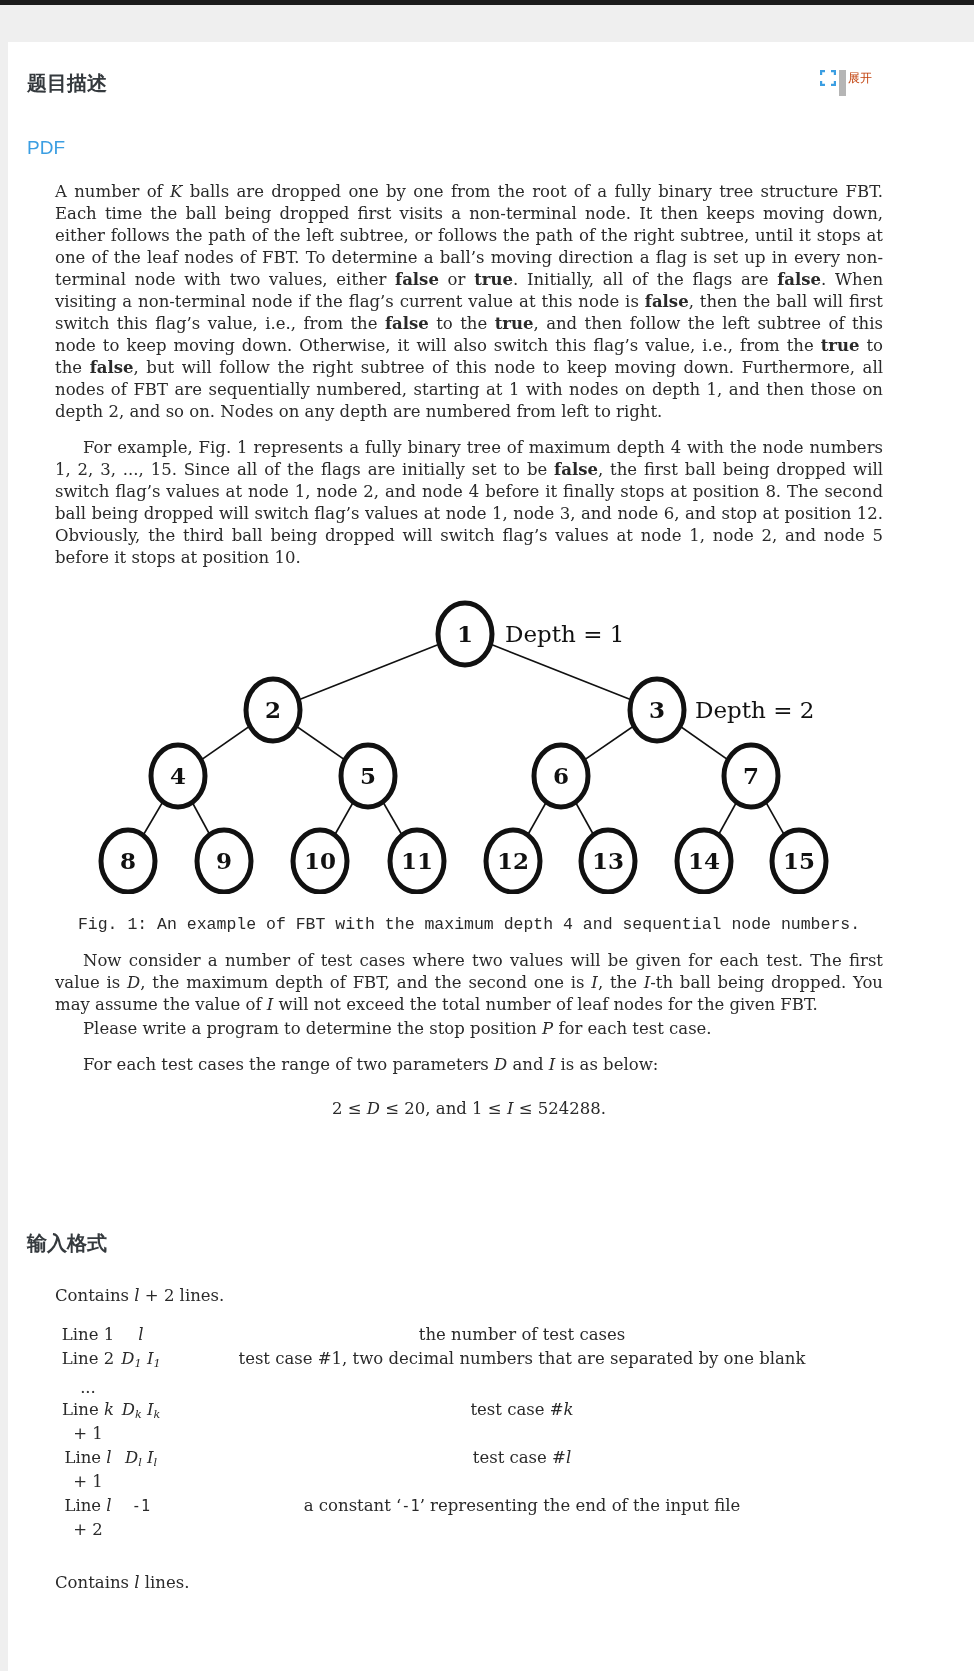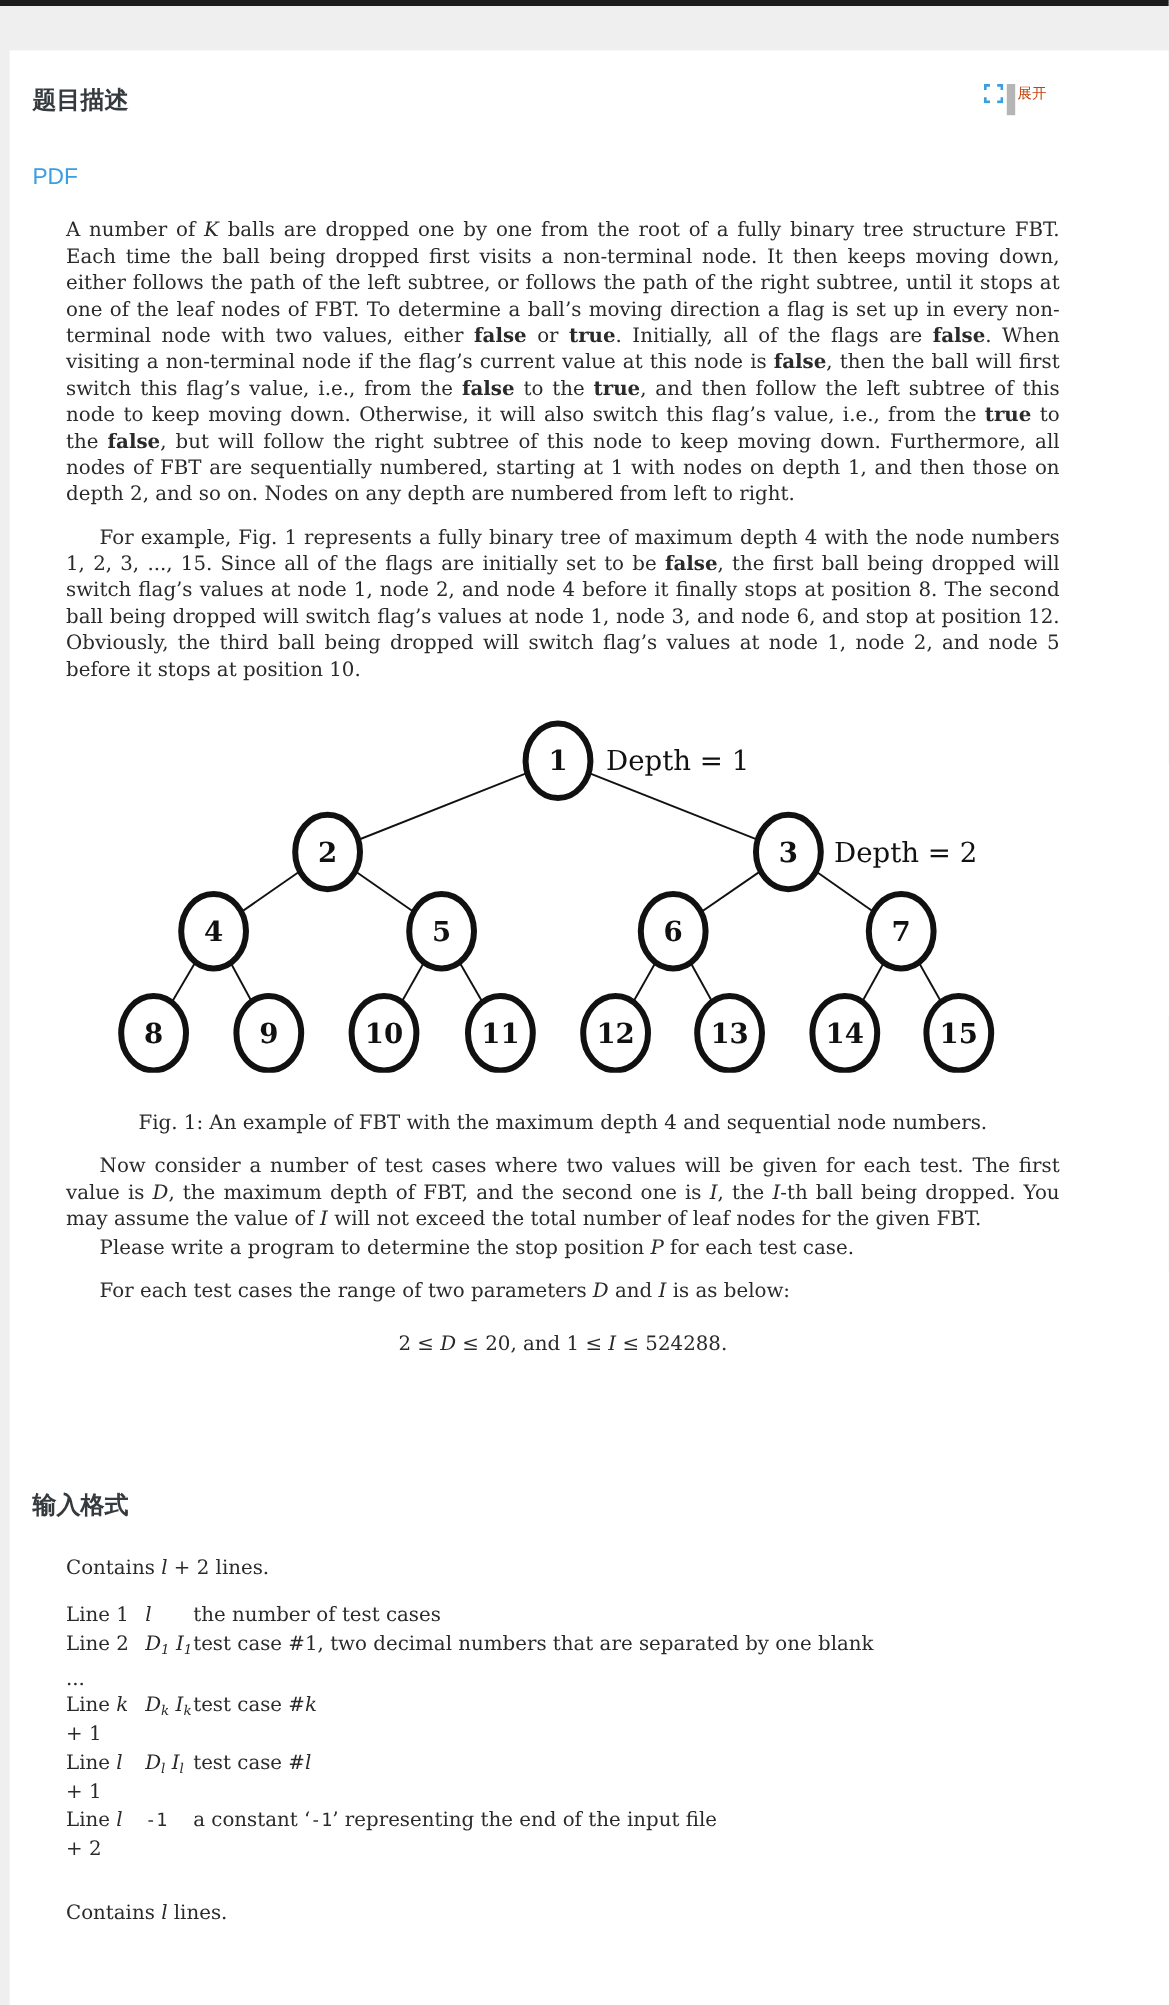--- a/index.html
+++ b/index.html
@@ -15,27 +15,27 @@
   .stmt { margin:22px 0 0 28px; width:828px; font-family:"DejaVu Serif","Liberation Serif",serif; font-size:16.5px; color:#2a2a2a; }
   .para { line-height:22px; text-align:justify; margin-top:14px; }
   .para.first { margin-top:0; }
   .para.ind { text-indent:28px; }
   .para.tight { margin-top:2px; }
   .i { font-style:italic; }
   .b { font-weight:bold; }
   .tt { font-family:"DejaVu Sans Mono","Liberation Mono",monospace; font-size:0.92em; }
   .sub { font-size:0.68em; font-style:italic; vertical-align:-0.3em; }
   .figure-wrap { margin-top:20px; }
-  .figure-caption { margin-top:27px; text-align:center; line-height:22px; }
+  .figure-caption { margin-top:16px; text-align:center; line-height:22px;font-family:Liberation Mono, monospace; }
   .formula { margin-top:22px; text-align:center; line-height:22px; }
   .fmt-heading { margin-top:110px; font-size:20px; font-weight:bold; color:#353a3e; font-family:"Liberation Sans",sans-serif; }
   .fmt-heading.out { margin-top:72px; }
   .fmt-intro { margin:28px 0 0 28px; width:828px; font-family:"DejaVu Serif","Liberation Serif",serif; font-size:16.5px; color:#2a2a2a; line-height:22px; }
   .fmt-intro.out { margin-top:30px; }
-  .lines-table { margin:16px 0 0 28px; width:828px; font-family:"DejaVu Serif","Liberation Serif",serif; font-size:16.5px; color:#2a2a2a; }
+  .lines-table { margin:16px 0 0 28px; width:828px; font-family:"DejaVu Serif","Liberation Serif",serif; font-size:16.5px; color:#2a2a2a;text-align:center; }
   .line-row { display:flex; line-height:24px; }
   .col-label { width:66px; flex:none; }
   .col-var { width:40px; flex:none; }
   .col-desc { flex:1; }
   .line-row.ell { line-height:20px; margin-top:2px; }
 </style>
 </head>
 <body>
 
 <div class="topbar"></div>

